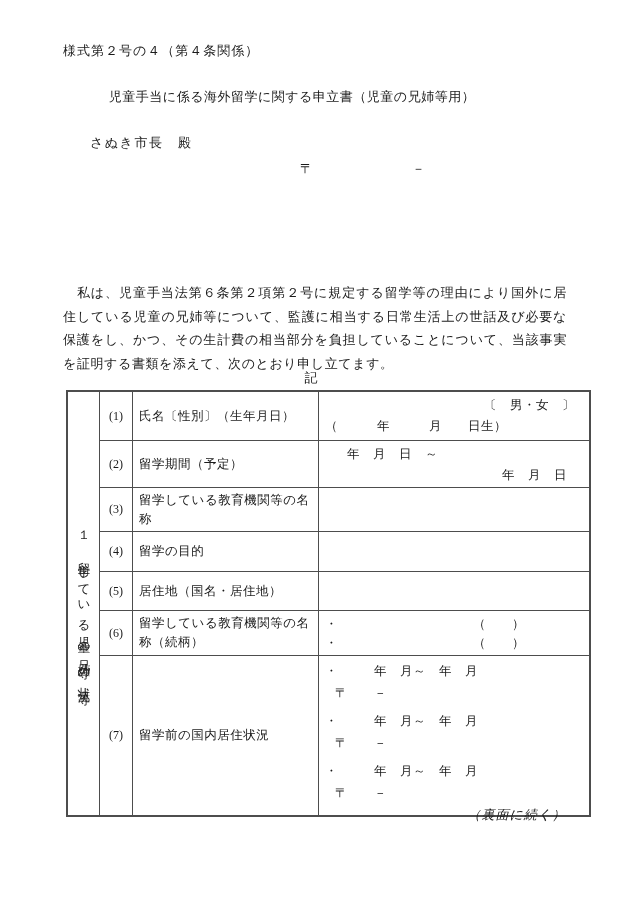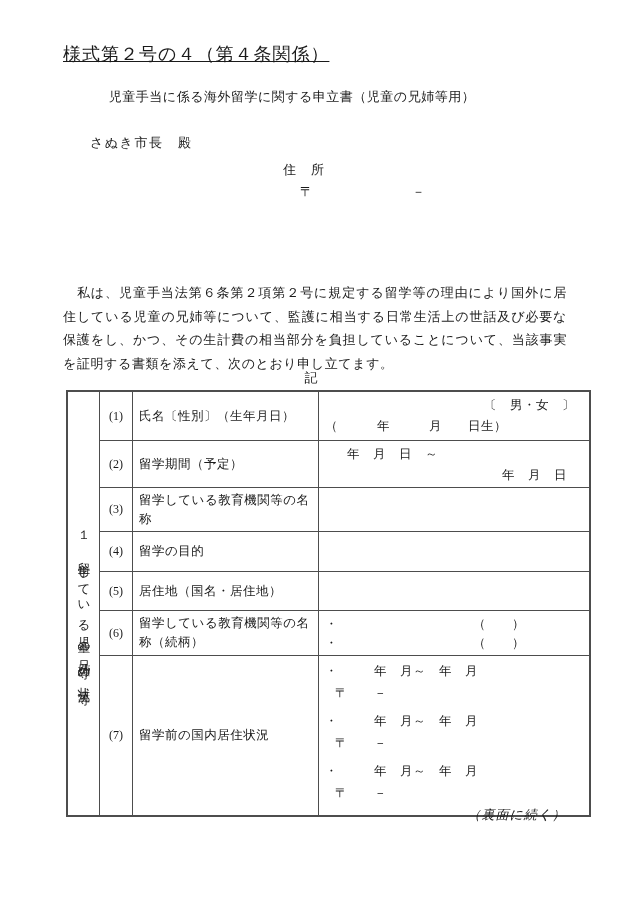--- a/index.html
+++ b/index.html
@@ -12,24 +12,23 @@
     height: 903px;
     position: relative;
     font-family: "Liberation Serif", "DejaVu Serif", serif;
     color: #1a1a1a;
     overflow: hidden;
   }
   .abs { position: absolute; }
 
   .form-number {
     left: 63px; top: 42px;
-    font-size: 18px;
+    font-size: 13px;
     letter-spacing: 1px;
     white-space: nowrap;
-    text-decoration: underline;
   }
   .doc-title {
     left: 0; top: 88px;
     width: 584px;
     text-align: center;
     font-size: 13px;
     letter-spacing: 0.5px;
     white-space: nowrap;
   }
   .addressee {
@@ -140,21 +139,20 @@
 </head>
 <body>
 
 <div class="abs form-number">様式第２号の４（第４条関係）</div>
 
 <div class="abs doc-title">児童手当に係る海外留学に関する申立書（児童の兄姉等用）</div>
 
 <div class="abs addressee">さぬき市長　殿</div>
 
 <div class="abs applicant">
-  <div class="line addr-line">住　所</div>
   <div class="line postal-line">〒　　　　　　　－</div>
 </div>
 
 <div class="abs statement">　私は、児童手当法第６条第２項第２号に規定する留学等の理由により国外に居住している児童の兄姉等について、監護に相当する日常生活上の世話及び必要な保護をし、かつ、その生計費の相当部分を負担していることについて、当該事実を証明する書類を添えて、次のとおり申し立てます。</div>
 
 <div class="abs record-marker">記</div>
 
 <table class="form-table">
   <tbody>
     <tr>

